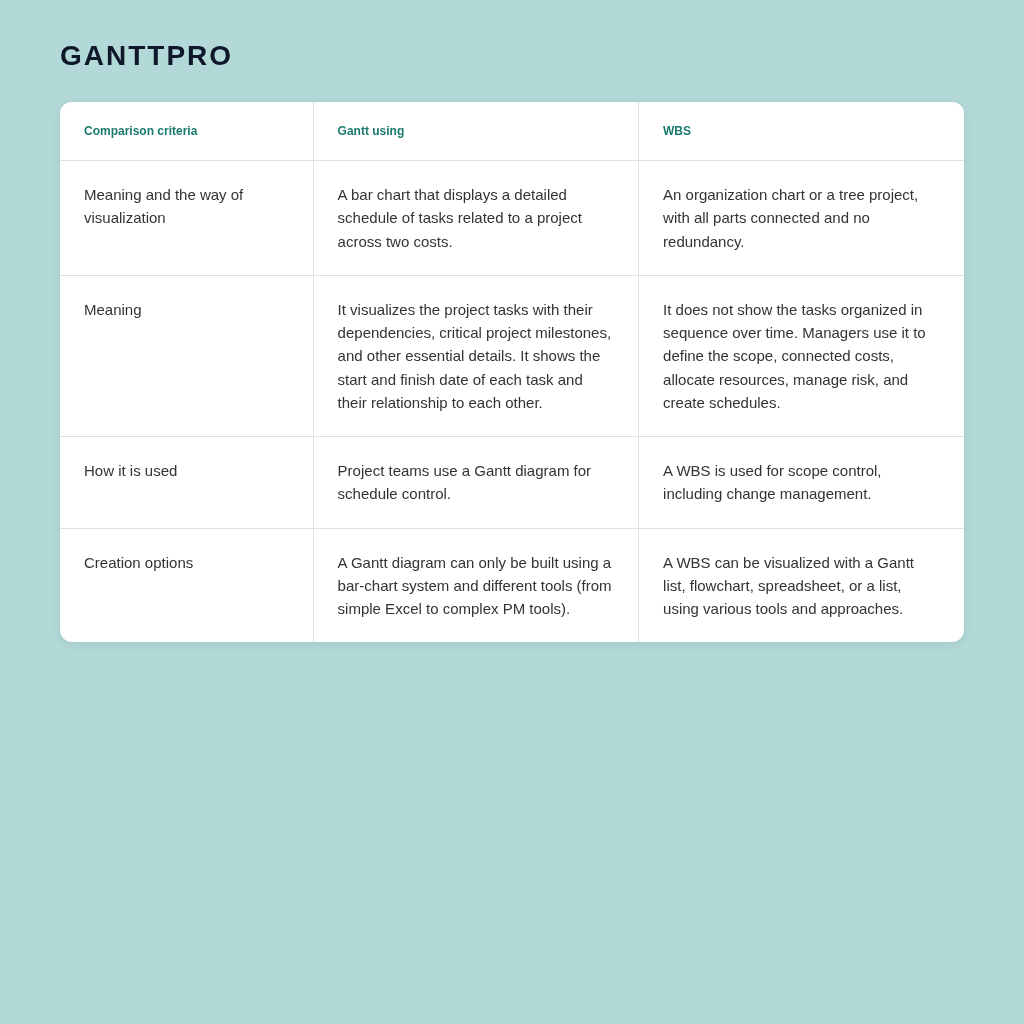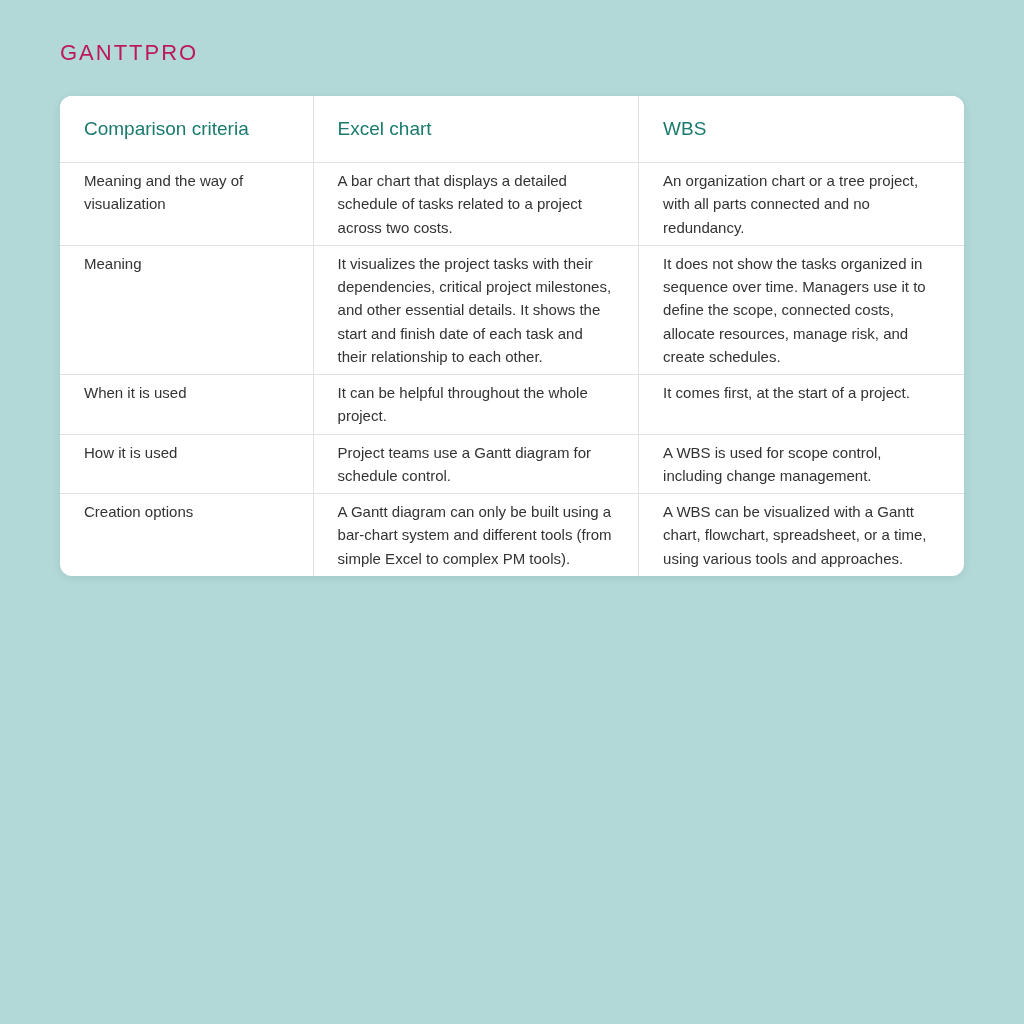--- a/index.html
+++ b/index.html
@@ -18,23 +18,23 @@
       align-items: center;
       padding: 40px 60px;
     }
 
     .logo-area {
       width: 100%;
       margin-bottom: 30px;
     }
 
     .logo-text {
-      font-size: 22px;
-      font-weight: 400;
-      color: #be185d;
+      font-size: 28px;
+      font-weight: 700;
+      color: #0f172a;
       letter-spacing: 2px;
       text-transform: uppercase;
     }
 
     .table-container {
       background: #ffffff;
       border-radius: 12px;
       overflow: hidden;
       width: 100%;
       box-shadow: 0 2px 10px rgba(0,0,0,0.08);
@@ -45,32 +45,32 @@
       border-collapse: collapse;
     }
 
     thead tr {
       background-color: #ffffff;
     }
 
     th {
       padding: 22px 24px;
       text-align: left;
-      font-size: 19px;
-      font-weight: 400;
+      font-size: 12px;
+      font-weight: 700;
       color: #1a7a6e;
       border-bottom: 1.5px solid #e0e0e0;
     }
 
     th:not(:last-child) {
       border-right: 1.5px solid #e0e0e0;
     }
 
     td {
-      padding: 6px 24px;
+      padding: 22px 24px;
       vertical-align: top;
       font-size: 15px;
       color: #333333;
       line-height: 1.55;
       border-bottom: 1.5px solid #e0e0e0;
     }
 
     td:not(:last-child) {
       border-right: 1.5px solid #e0e0e0;
     }
@@ -97,45 +97,40 @@
 
 <div class="logo-area">
   <span class="logo-text">GANTTPRO</span>
 </div>
 
 <div class="table-container">
   <table>
     <thead>
       <tr>
         <th class="col-criteria">Comparison criteria</th>
-        <th class="col-gantt">Excel chart</th>
+        <th class="col-gantt">Gantt using</th>
         <th class="col-wbs">WBS</th>
       </tr>
     </thead>
     <tbody id="table-body">
     <tr>
           <td class="col-criteria">Meaning and the way of visualization</td>
           <td class="col-gantt">A bar chart that displays a detailed schedule of tasks related to a project across two costs.</td>
           <td class="col-wbs">An organization chart or a tree project, with all parts connected and no redundancy.</td>
         </tr>
         <tr>
           <td class="col-criteria">Meaning</td>
           <td class="col-gantt">It visualizes the project tasks with their dependencies, critical project milestones, and other essential details. It shows the start and finish date of each task and their relationship to each other.</td>
           <td class="col-wbs">It does not show the tasks organized in sequence over time. Managers use it to define the scope, connected costs, allocate resources, manage risk, and create schedules.</td>
         </tr>
         <tr>
-          <td class="col-criteria">When it is used</td>
-          <td class="col-gantt">It can be helpful throughout the whole project.</td>
-          <td class="col-wbs">It comes first, at the start of a project.</td>
-        </tr>
-        <tr>
           <td class="col-criteria">How it is used</td>
           <td class="col-gantt">Project teams use a Gantt diagram for schedule control.</td>
           <td class="col-wbs">A WBS is used for scope control, including change management.</td>
         </tr>
         <tr>
           <td class="col-criteria">Creation options</td>
           <td class="col-gantt">A Gantt diagram can only be built using a bar-chart system and different tools (from simple Excel to complex PM tools).</td>
-          <td class="col-wbs">A WBS can be visualized with a Gantt chart, flowchart, spreadsheet, or a time, using various tools and approaches.</td>
+          <td class="col-wbs">A WBS can be visualized with a Gantt list, flowchart, spreadsheet, or a list, using various tools and approaches.</td>
         </tr>
       </tbody>
   </table>
 </div>
 
 </body></html>

